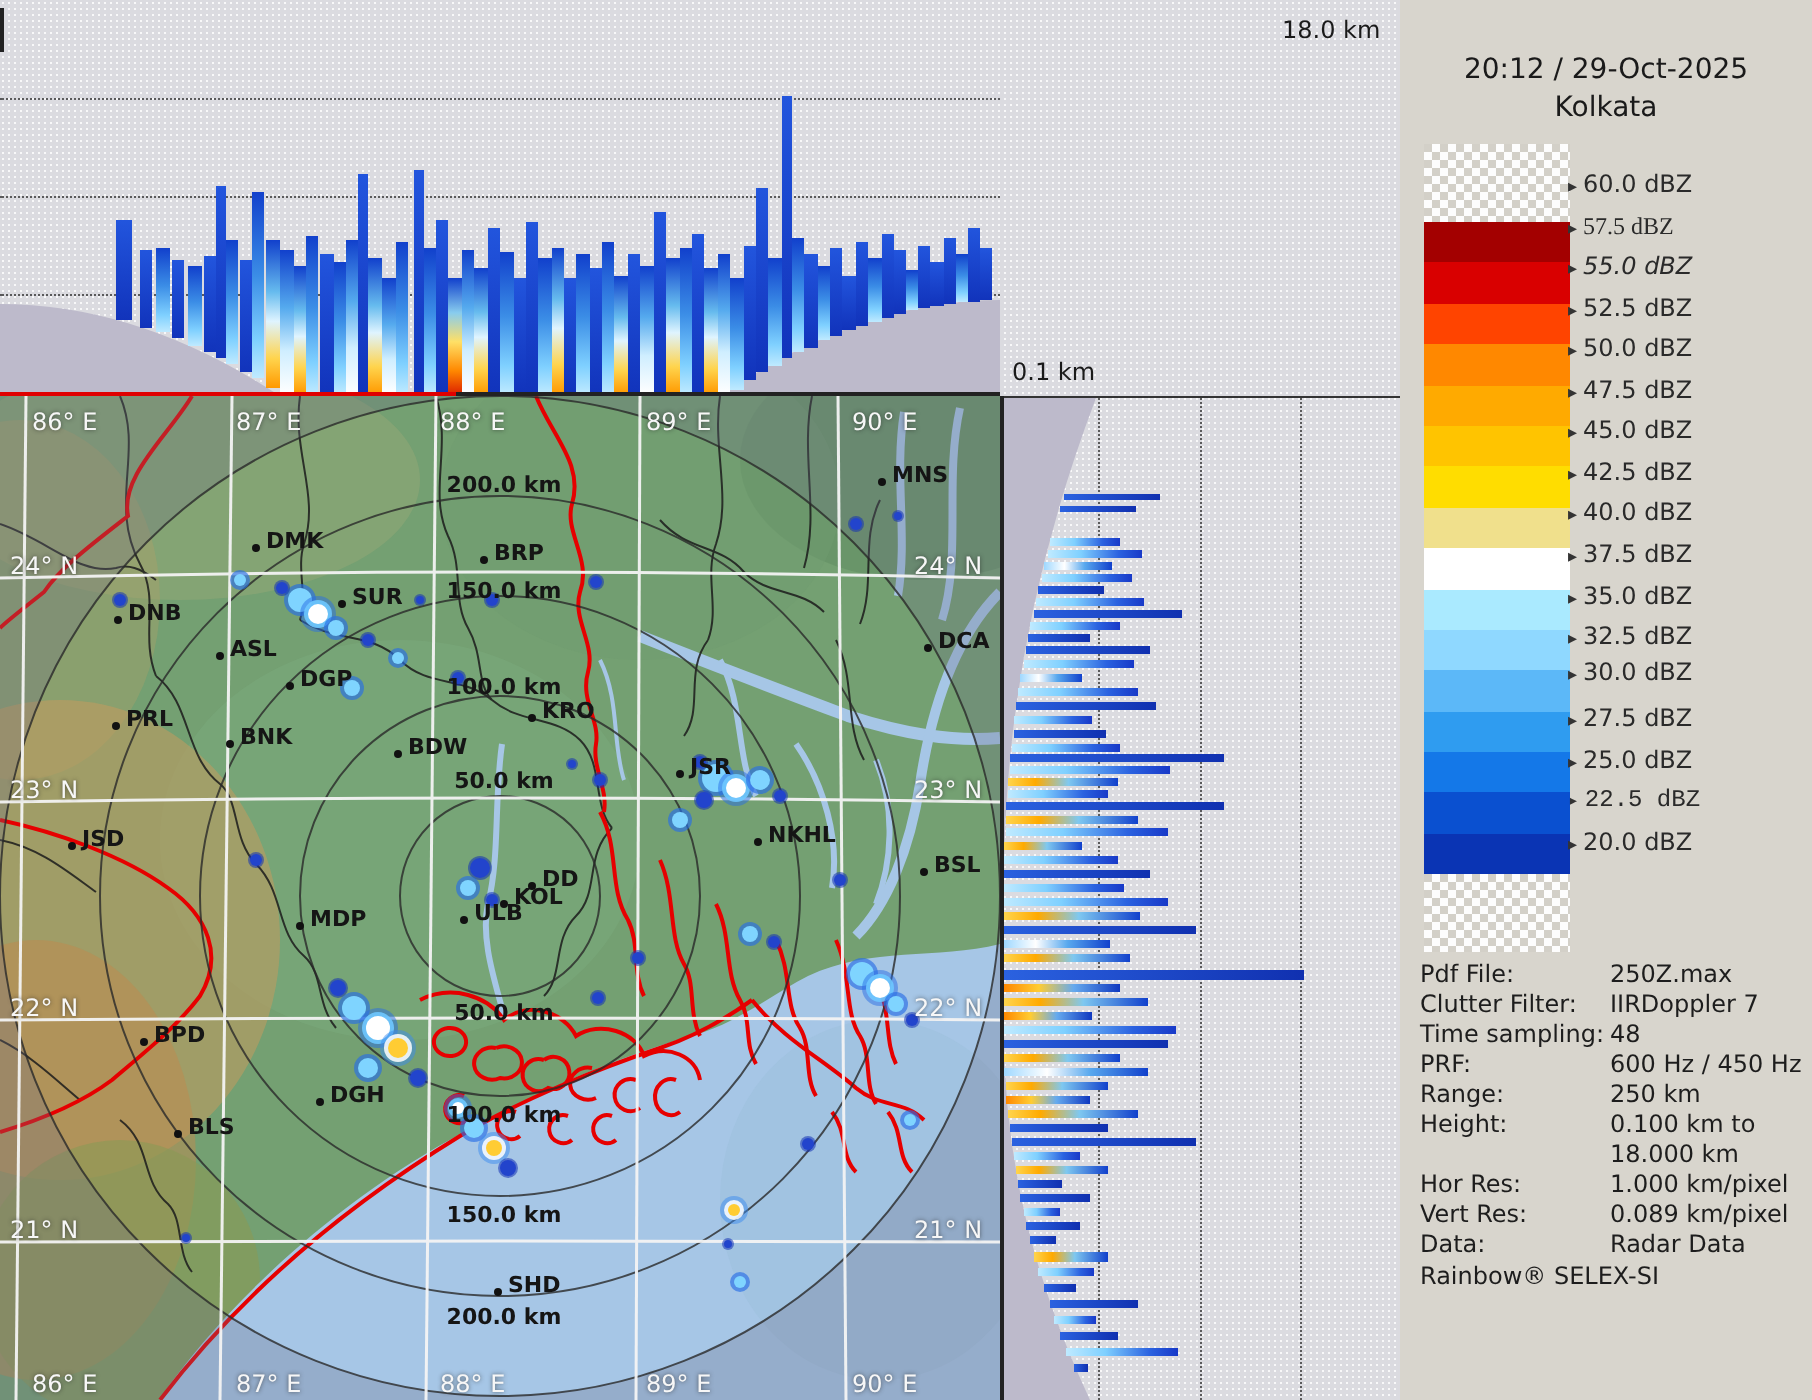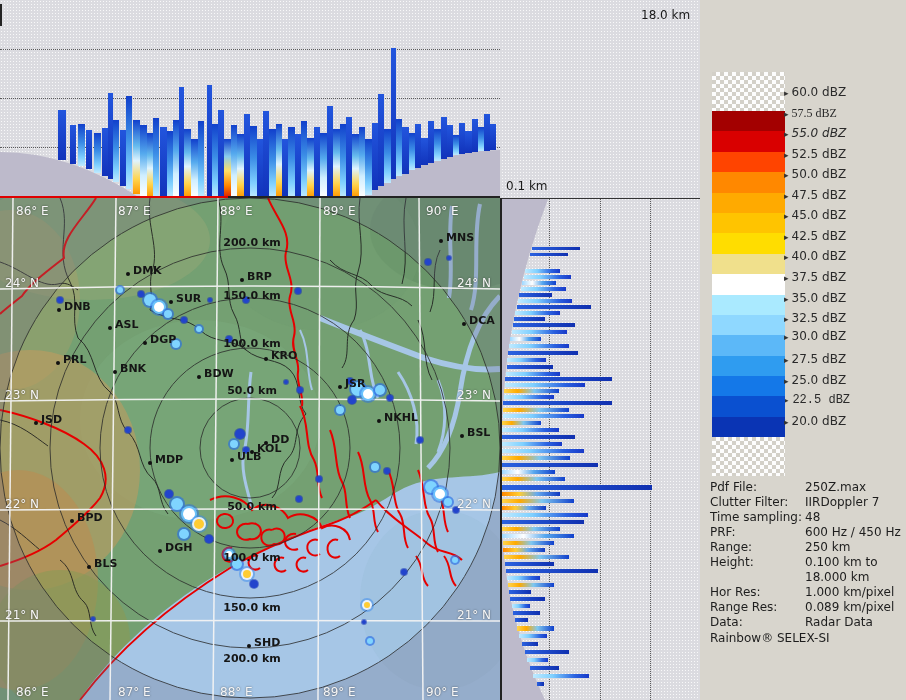--- a/index.html
+++ b/index.html
@@ -502,20 +502,22 @@
         <div class="city" style="left: 247px; top: 446px;">
           <div class="dot"></div>
           <div class="lbl">SHD</div>
         </div>
       </div>
   </div>
   <div id="map-top-border"></div>
   <div id="map-top-red"></div>
 
   <div id="legend-panel">
+    <div class="legend-title" style="top:27px">20:12 / 29-Oct-2025</div>
+    <div class="legend-title" style="top:46px">Kolkata</div>
     <div id="colorbar">
       <div class="checker"></div>
       <div id="bands">
           <div class="band" style="height: 20.4px; background: rgb(163, 0, 0);"></div>
           <div class="band" style="height: 20.4px; background: rgb(217, 0, 0);"></div>
           <div class="band" style="height: 20.4px; background: rgb(255, 68, 0);"></div>
           <div class="band" style="height: 20.4px; background: rgb(255, 136, 0);"></div>
           <div class="band" style="height: 20.4px; background: rgb(255, 170, 0);"></div>
           <div class="band" style="height: 20.4px; background: rgb(255, 196, 0);"></div>
           <div class="band" style="height: 20.4px; background: rgb(255, 221, 0);"></div>
@@ -552,19 +554,19 @@
       </div>
     <div id="meta-block">
         <div class="meta-row" style="top: 480px;"><span>Pdf File:</span><span class="v">250Z.max</span></div>
         <div class="meta-row" style="top: 495px;"><span>Clutter Filter:</span><span class="v">IIRDoppler 7</span></div>
         <div class="meta-row" style="top: 510px;"><span>Time sampling:</span><span class="v">48</span></div>
         <div class="meta-row" style="top: 525px;"><span>PRF:</span><span class="v">600 Hz / 450 Hz</span></div>
         <div class="meta-row" style="top: 540px;"><span>Range:</span><span class="v">250 km</span></div>
         <div class="meta-row" style="top: 555px;"><span>Height:</span><span class="v">0.100 km to</span></div>
         <div class="meta-row" style="top: 570px;"><span></span><span class="v">18.000 km</span></div>
         <div class="meta-row" style="top: 585px;"><span>Hor Res:</span><span class="v">1.000 km/pixel</span></div>
-        <div class="meta-row" style="top: 600px;"><span>Range Res:</span><span class="v">0.089 km/pixel</span></div>
+        <div class="meta-row" style="top: 600px;"><span>Vert Res:</span><span class="v">0.089 km/pixel</span></div>
         <div class="meta-row" style="top: 615px;"><span>Data:</span><span class="v">Radar Data</span></div>
       </div>
     <div id="brand" style="top:631px">Rainbow® SELEX-SI</div>
   </div>
 
 </div>
 
 </body></html>

